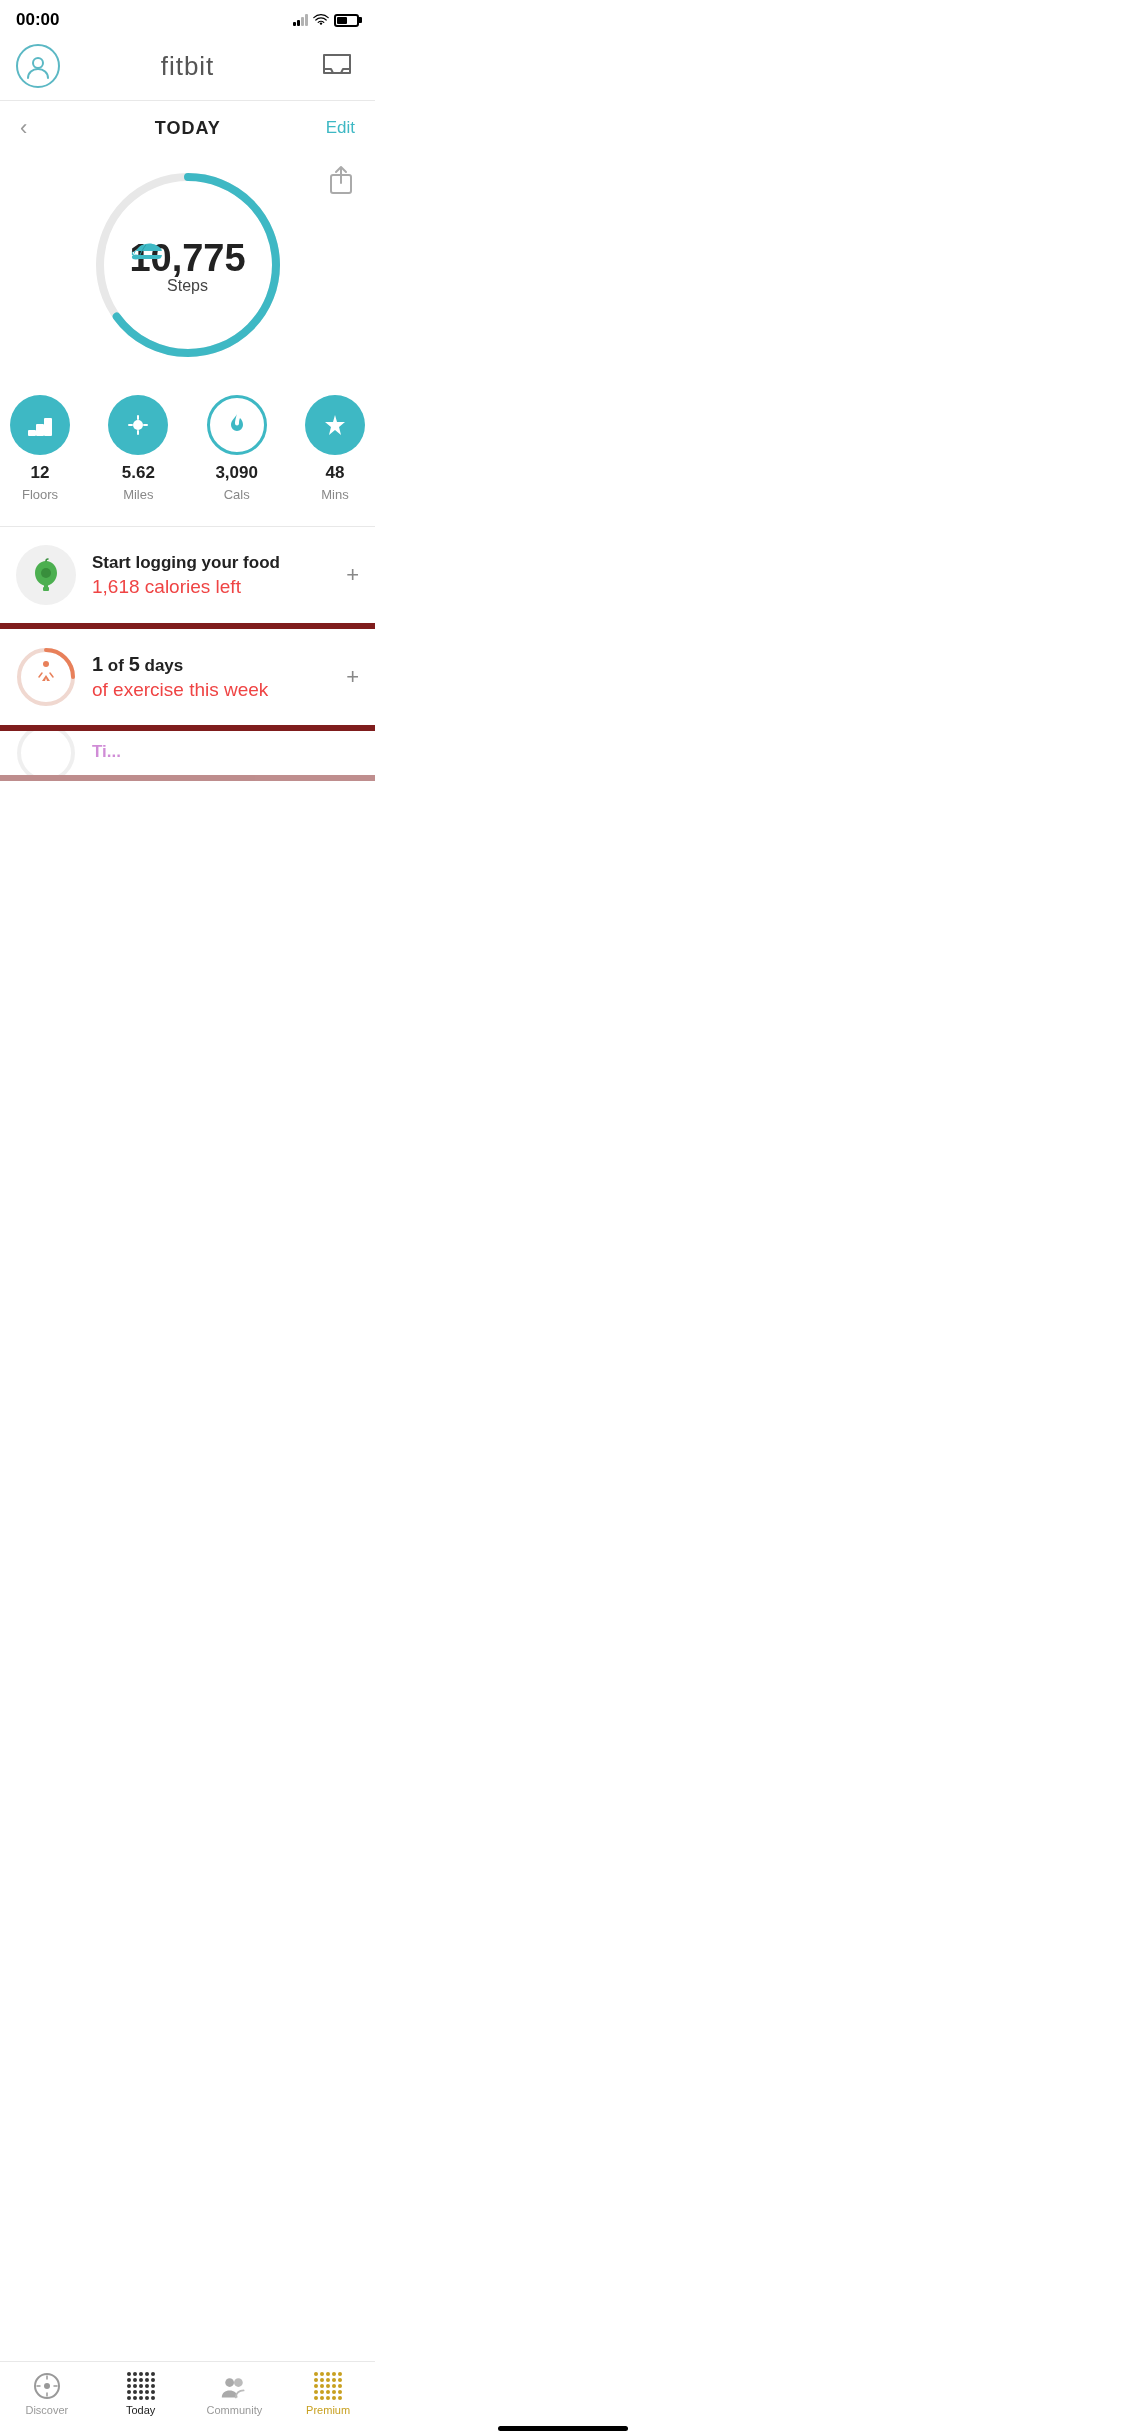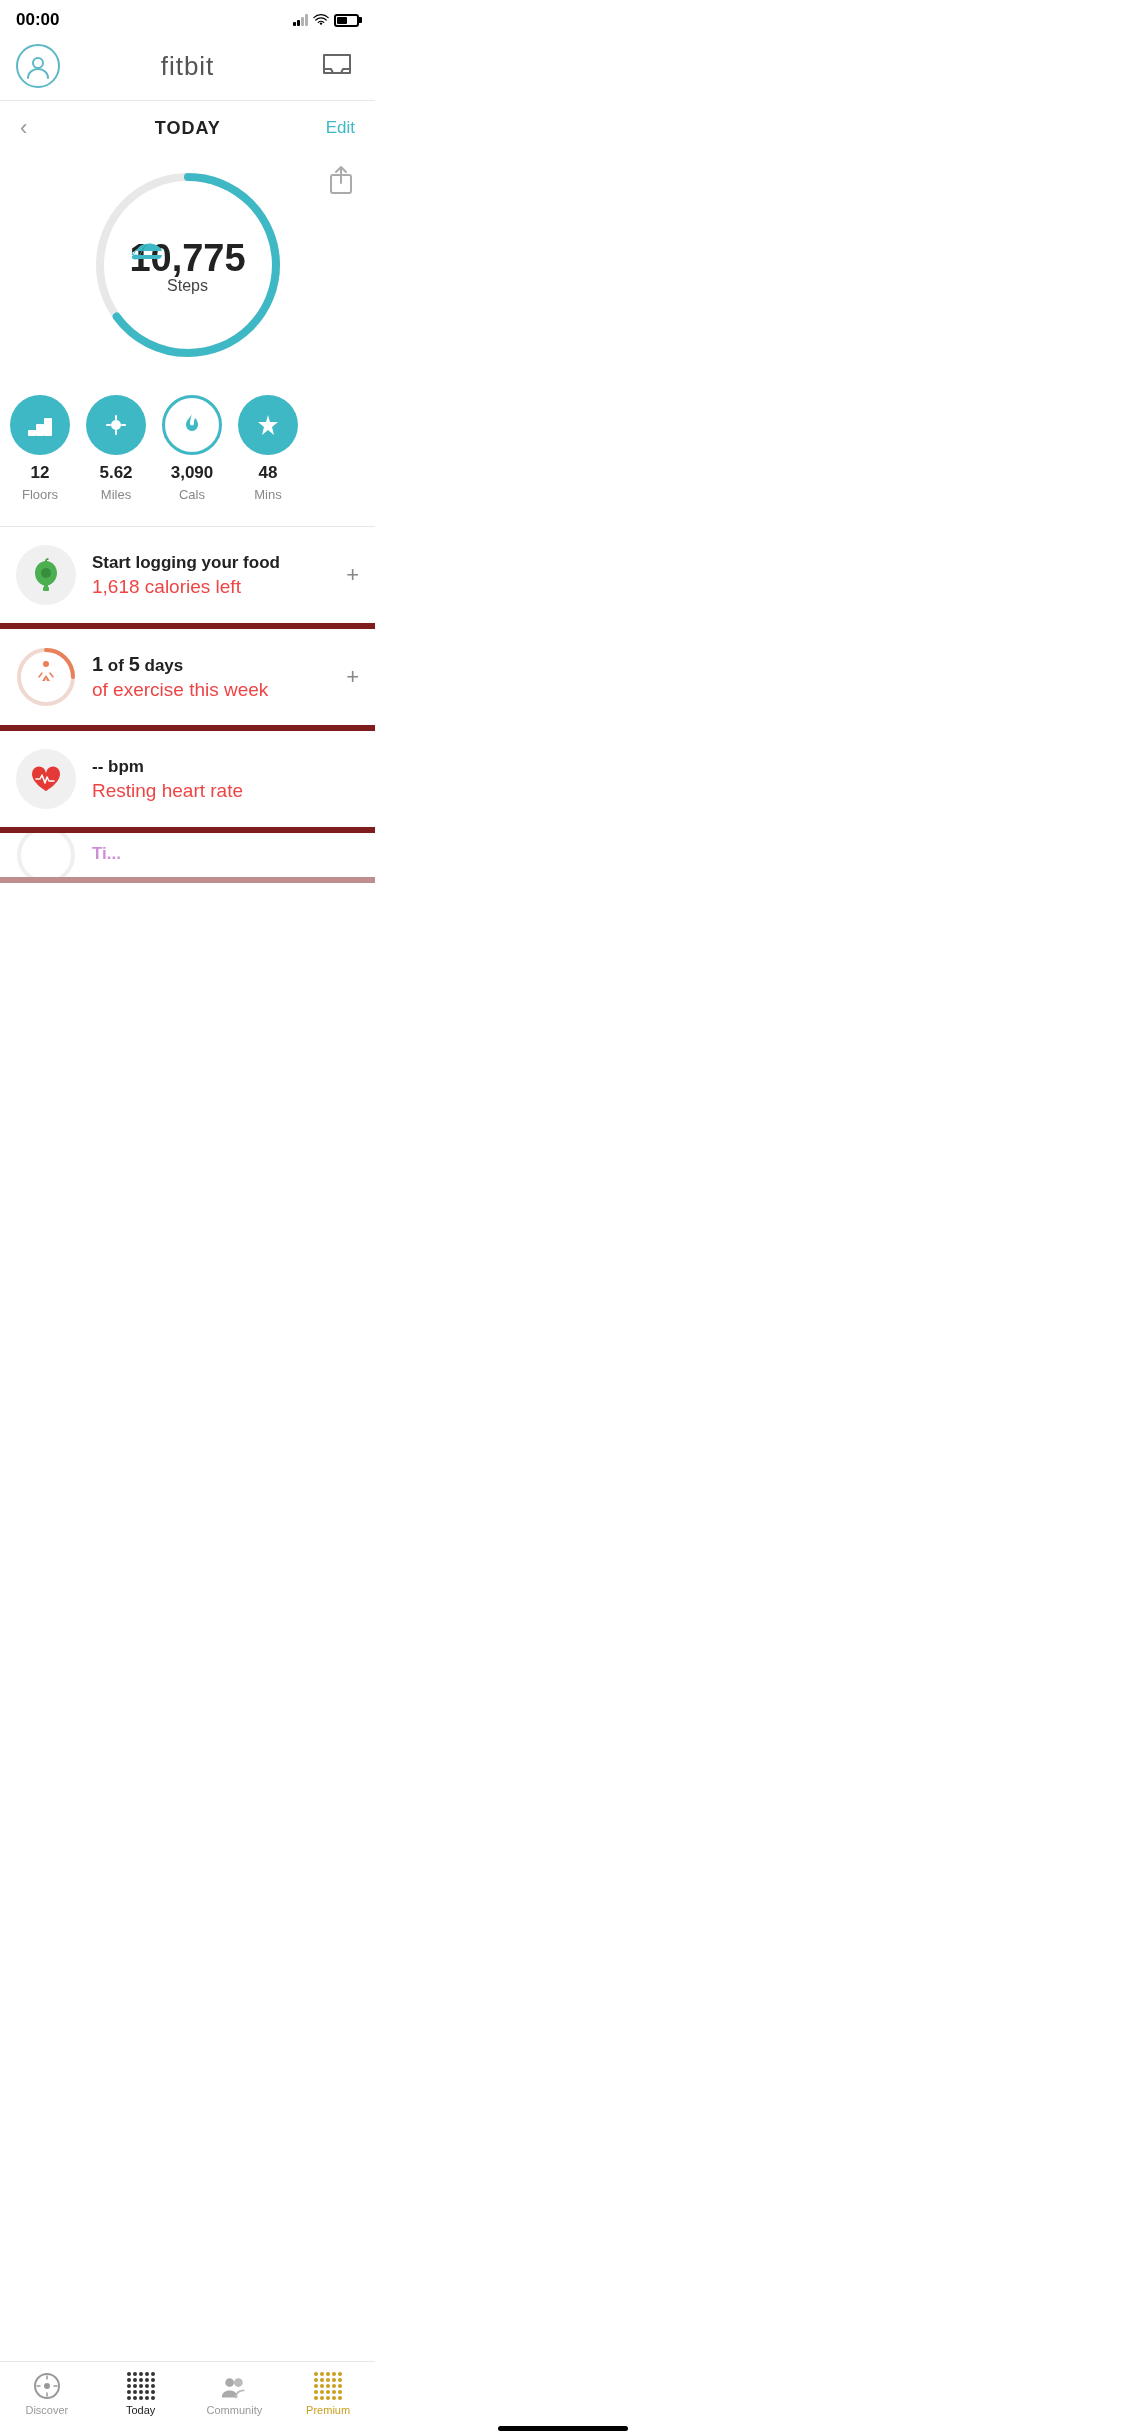--- a/index.html
+++ b/index.html
@@ -178,24 +178,23 @@
     }
     .steps-label {
       font-size: 16px;
       color: #444;
       font-weight: 500;
     }
 
     
     .stats-row {
       display: flex;
-      justify-content: flex-start;
+      justify-content: space-between;
       padding: 10px 10px 24px;
       border-bottom: 1px solid #e8e8e8;
-      gap: 16px;
     }
     .stat-item {
       display: flex;
       flex-direction: column;
       align-items: center;
       gap: 8px;
     }
     .stat-icon-circle {
       width: 60px;
       height: 60px;
@@ -504,32 +503,20 @@
           <span style="font-size:20px; font-weight:800;">1</span>
           <span> of </span>
           <span style="font-size:20px; font-weight:800;">5</span>
           <span> days</span>
         </div>
         <div class="list-sub">of exercise this week</div>
       </div>
       <span class="list-add">+</span>
     </div>
 
-    <div class="list-item">
-      <div class="list-icon-wrap">
-        <svg width="36" height="32" viewBox="0 0 36 32" fill="none">
-          <path d="M18 28S4 20 4 11a7 7 0 0114-1 7 7 0 0114 1c0 9-14 17-14 17z" fill="#e53935"></path>
-          <path d="M8 16h4l2-4 3 8 2-6 2 4h5" stroke="white" stroke-width="1.5" stroke-linecap="round" stroke-linejoin="round" fill="none"></path>
-        </svg>
-      </div>
-      <div class="list-text">
-        <div class="list-title">-- bpm</div>
-        <div class="list-sub">Resting heart rate</div>
-      </div>
-    </div>
 
     <div class="list-item" style="opacity:0.5; overflow:hidden; height:50px;">
       <div style="position:relative; width:60px; height:60px; flex-shrink:0;">
         <svg width="60" height="60" viewBox="0 0 60 60">
           <circle cx="30" cy="30" r="27" stroke="#e0e0e0" stroke-width="4" fill="none"></circle>
         </svg>
       </div>
       <div class="list-text">
         <div class="list-title" style="color:#a21caf;">Ti...</div>
       </div>

